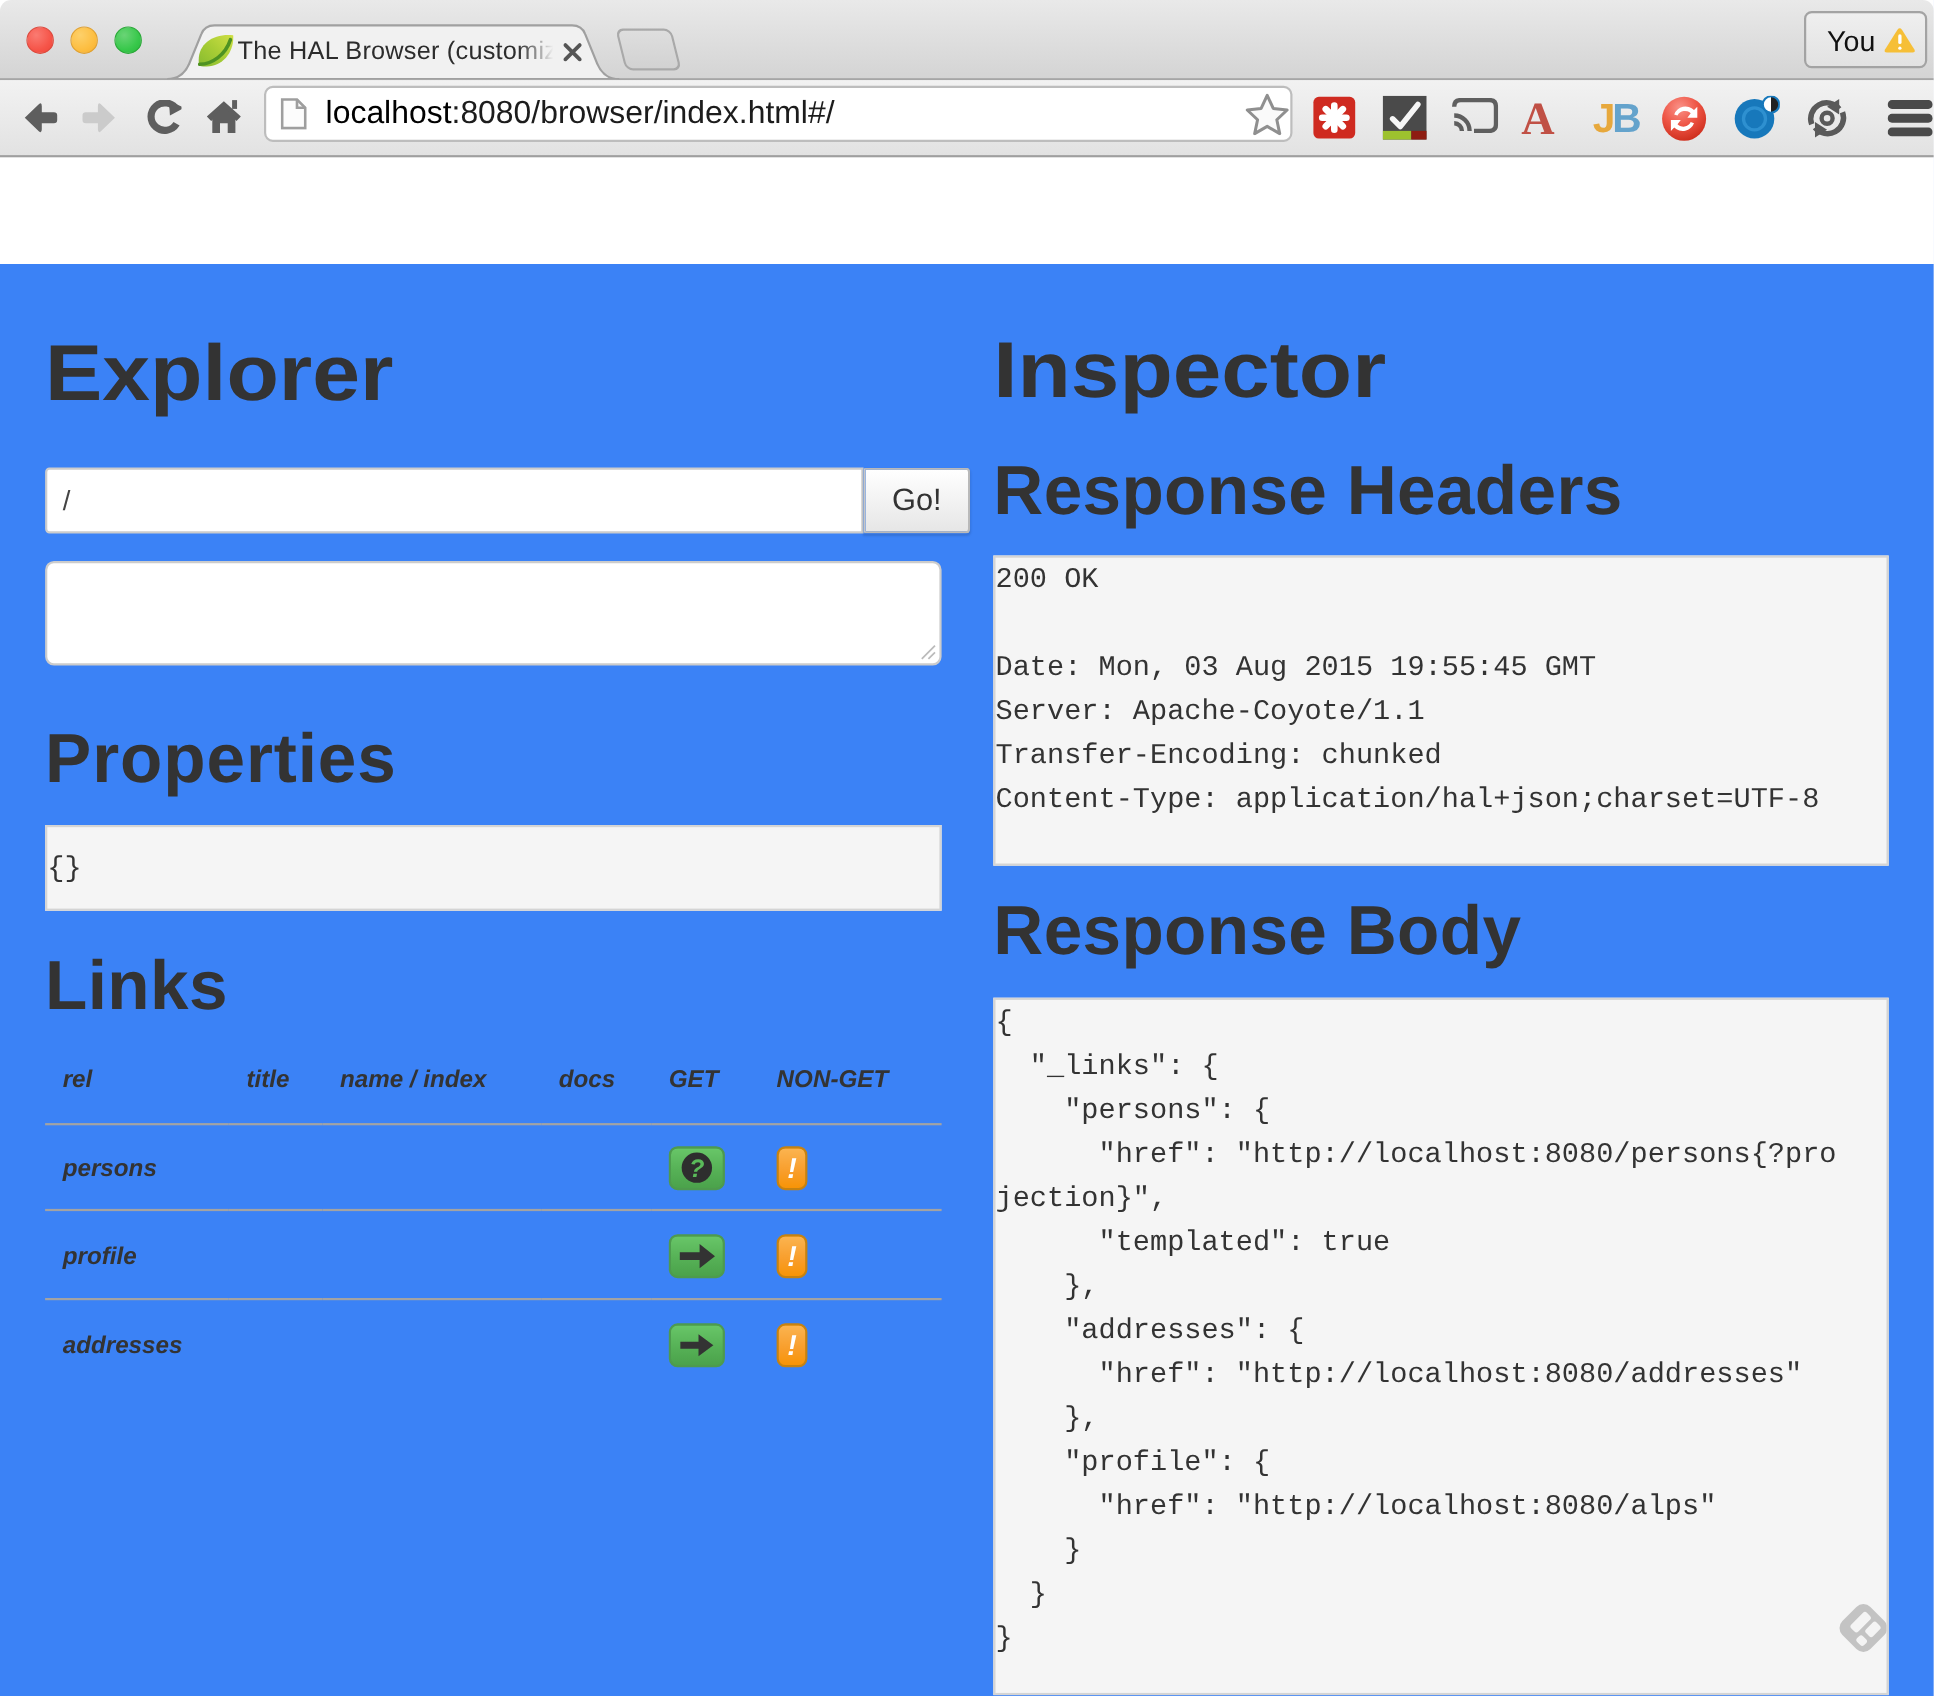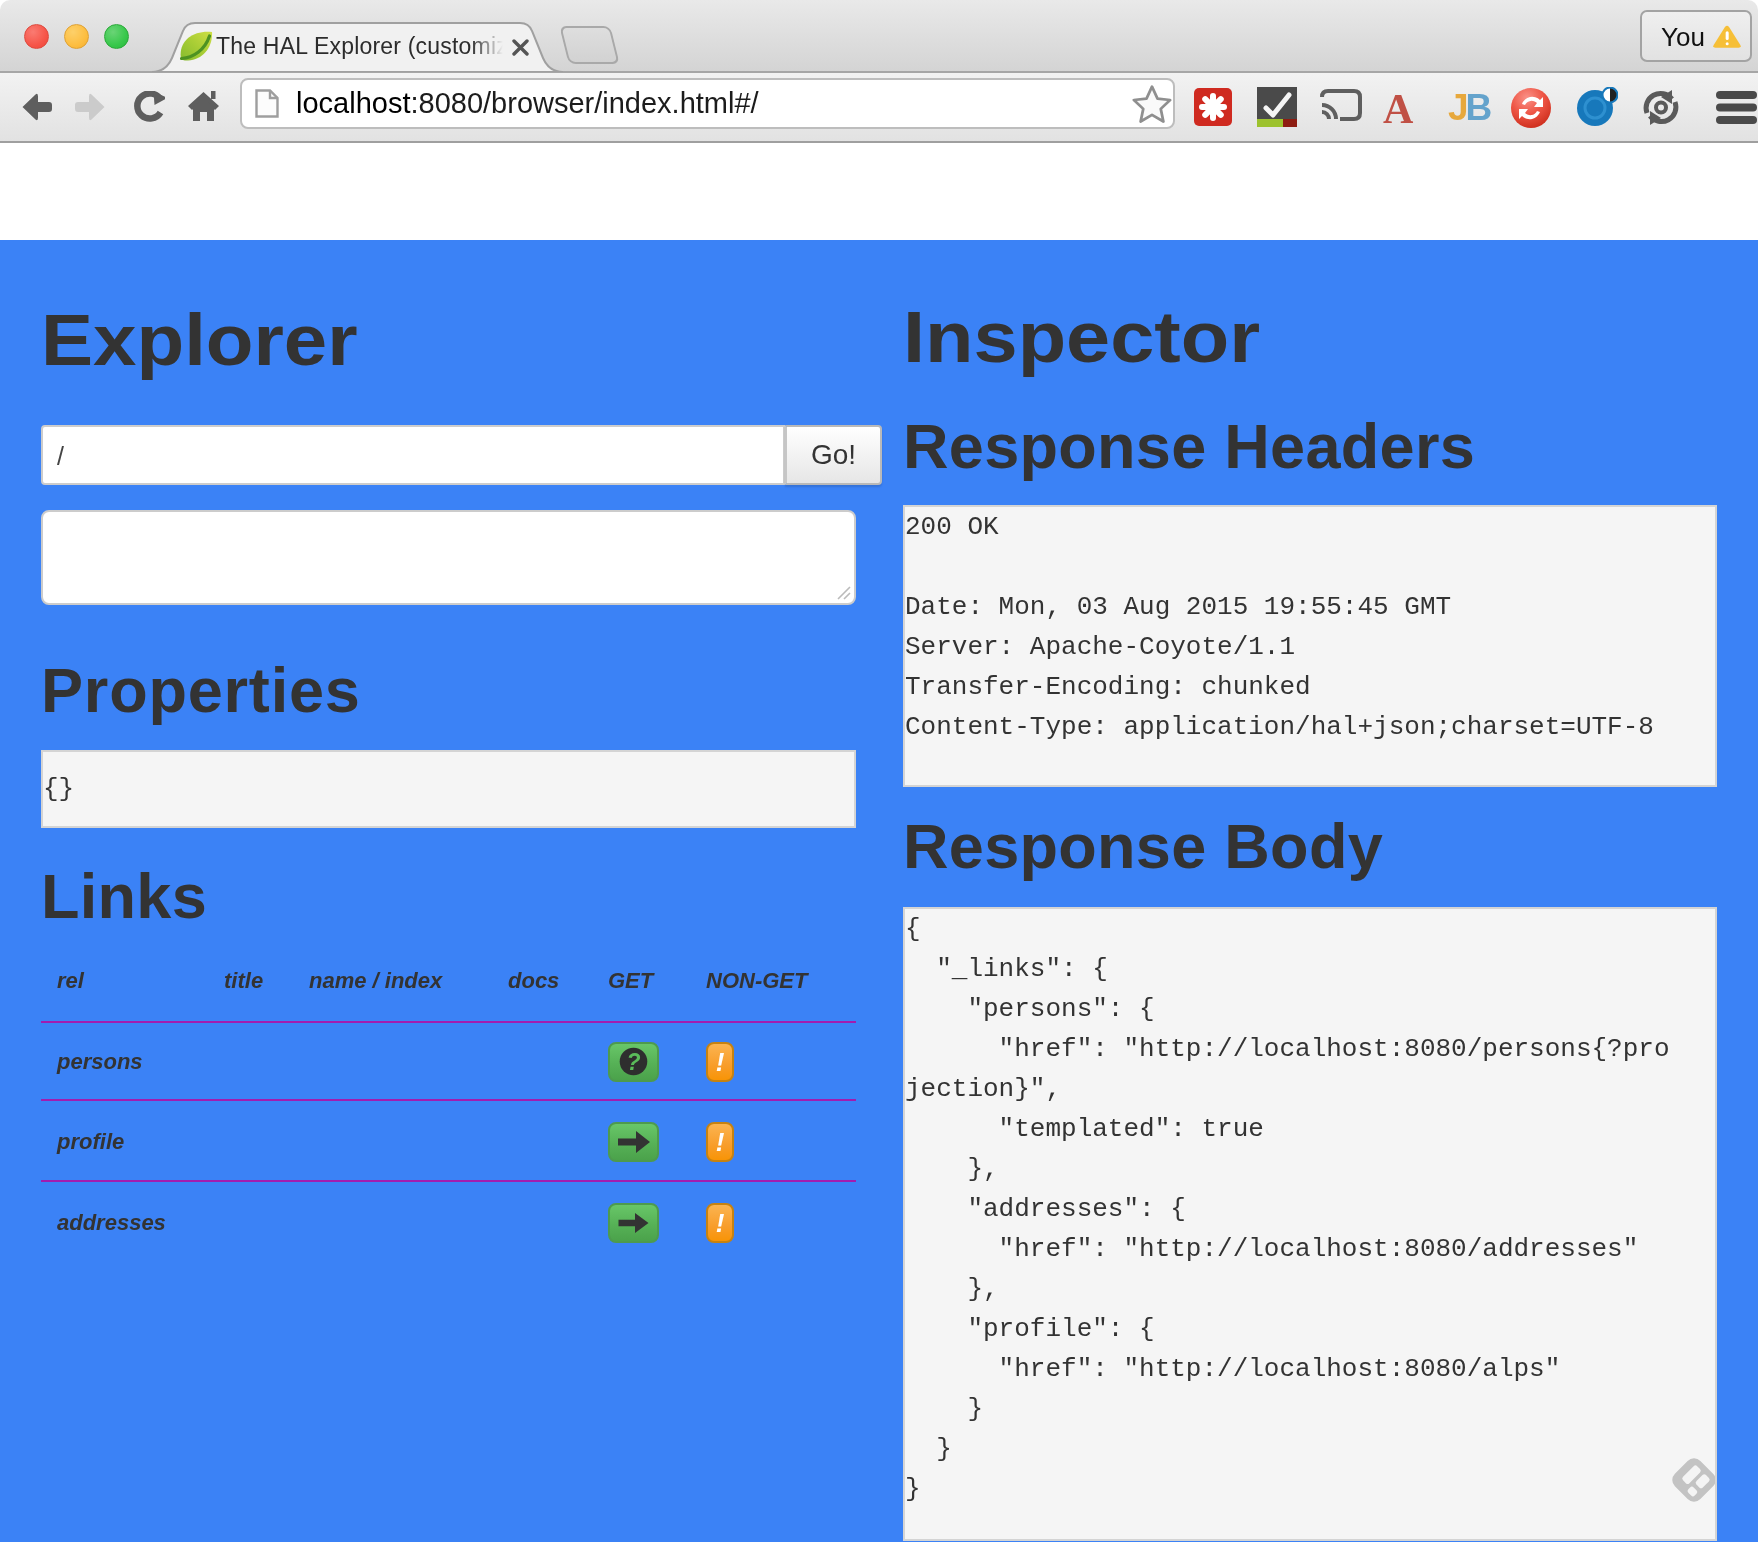--- a/index.html
+++ b/index.html
@@ -34,21 +34,21 @@
 #pathinput span{position:absolute;left:14px;top:15px;font-size:25px;color:#444;}
 #gobtn{position:absolute;left:744px;top:0;width:97px;height:60px;box-sizing:border-box;border:2px solid #b9b9b9;border-left:2px solid #c6c6c6;background:linear-gradient(#ffffff,#e6e6e6);border-radius:0 4px 4px 0;text-align:center;font-size:28px;color:#333;line-height:56px;box-shadow:0 2px 2px rgba(0,0,0,0.12);}
 #customh{margin-top:16px;}
 #textarea{margin-top:25px;height:95px;box-sizing:border-box;border:2px solid #ccc;border-radius:8px;background:#fff;position:relative;}
 #propsh{margin-top:45px;letter-spacing:0.8px;}
 #propspre{margin-top:20px;height:78px;padding-top:17px;}
 #linksh{margin-top:28px;}
 table{border-collapse:collapse;margin-top:13px;width:815px;table-layout:fixed;}
 th,td{text-align:left;vertical-align:top;font-size:22px;line-height:40px;color:#333;font-weight:bold;padding:19px 16px 17px;font-style:italic;}
 th{padding:12px 16px 20px;white-space:nowrap;}
-tbody td{border-top:2px solid #a21caf;}
+tbody td{border-top:2px solid #a3a3a3;}
 tr.r2 td{padding:21px 16px 18px;}
 .btn{display:inline-block;vertical-align:top;box-sizing:border-box;height:40px;border-radius:8px;position:relative;}
 .btn-get{width:51px;border:2px solid #4e9a4e;background:linear-gradient(#68c668,#56b156 55%,#4ba24b);}
 .btn-warn{width:28px;border:2px solid #c68211;background:linear-gradient(#fbb450,#f89d2a 60%,#f89406);color:#fff;text-align:center;font-weight:bold;font-size:26px;line-height:36px;}
 #insph{margin-top:57px;transform:scaleX(1.102);}
 #resph{margin-top:29px;}
 #respre{margin-top:19px;height:282px;}
 #bodyh{margin-top:19px;}
 #bodypre{margin-top:21px;height:634px;position:relative;}
 #feedly{position:absolute;left:766px;top:548px;}
@@ -69,21 +69,21 @@
     <defs>
           <linearGradient id="leafg" x1="0" y1="1" x2="1" y2="0">
       <stop offset="0" stop-color="#86bb2f"></stop>
             <stop offset="0.5" stop-color="#a8cd35"></stop>
             <stop offset="1" stop-color="#cfdf45"></stop>
           </linearGradient>
         </defs>
     <path d="M 2,29 C -1,11 14,0 33,2 C 34,17 24,30 9,30.5 C 5,30.6 2.5,30 2,29 Z" fill="url(#leafg)"></path>
     <path d="M 2.5,28.5 C 14,28 26,20 30.5,6" fill="none" stroke="#4e9222" stroke-width="3.2" stroke-linecap="round"></path>
   </svg>
-  <div id="tabtitle">The HAL Explorer (customiz</div>
+  <div id="tabtitle">The HAL Browser (customiz</div>
   <svg class="abs" style="left:512px;top:39px;" width="17" height="17" viewBox="0 0 17 17">
     <path d="M2 2 L15 15 M15 2 L2 15" stroke="#555" stroke-width="3.4" stroke-linecap="round"></path>
   </svg>
   <div id="newtab"></div>
   <div id="youbtn">
         <span>You</span>
     <svg class="abs" style="left:70px;top:13px;" width="30" height="24" viewBox="0 0 33 27">
       <path d="M14.2 2.2 Q16.5 -0.5 18.8 2.2 L31.5 22.5 Q33 25.5 29.5 25.5 L3.5 25.5 Q0 25.5 1.5 22.5 Z" fill="#f6bf37"></path>
       <rect x="15" y="7" width="3.4" height="10" rx="1.7" fill="#fff"></rect>
       <rect x="15" y="19.4" width="3.4" height="3.4" rx="1.7" fill="#fff"></rect>

